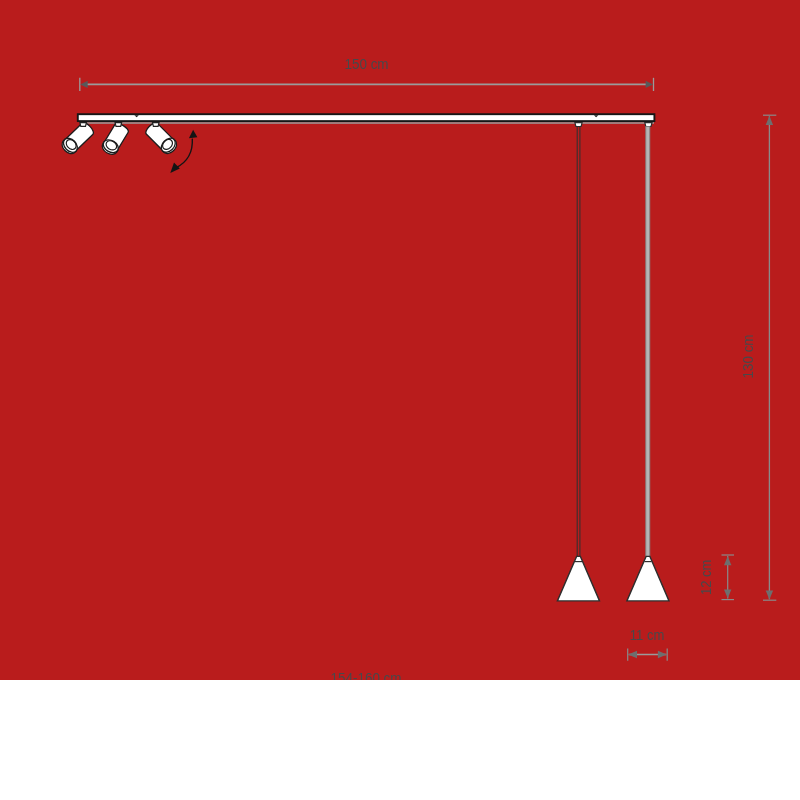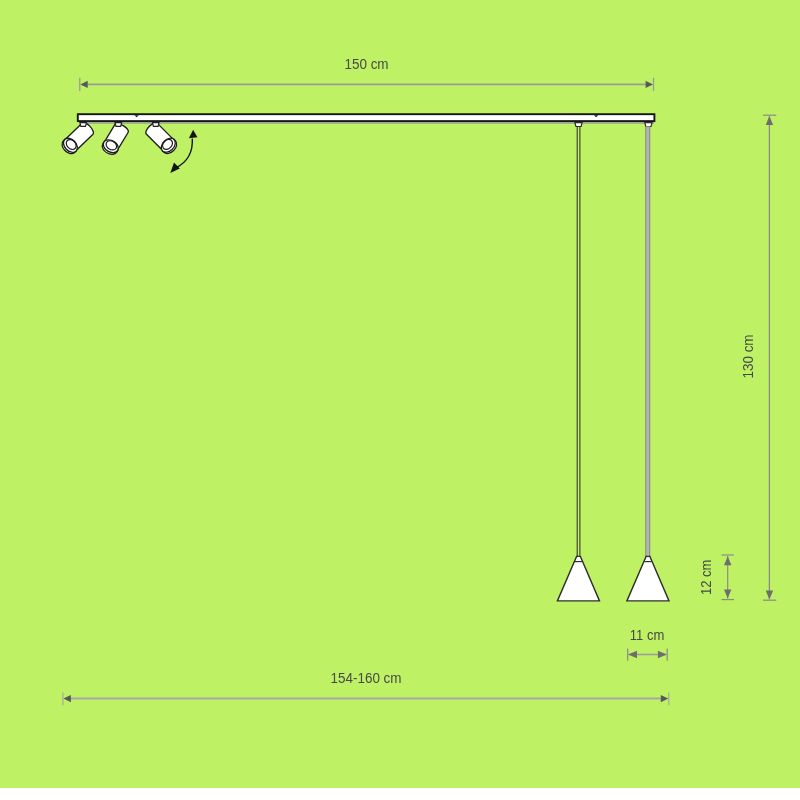--- a/index.html
+++ b/index.html
@@ -1,16 +1,16 @@
 <!DOCTYPE html>
 <html><head>
 <meta charset="utf-8">
 <style>
   html,body{margin:0;padding:0;background:#ffffff;}
-  .stage{position:relative;width:800px;height:788px;background:#bef264;overflow:hidden;}
+  .stage{position:relative;width:800px;height:680px;background:#b91c1c;overflow:hidden;}
   text{font-family:"Liberation Sans",sans-serif;fill:#48484a;opacity:0.999;}
 </style>
 </head>
 <body>
 <div class="stage">
 <svg style="filter:opacity(0.999)" width="800" height="800" viewBox="0 0 800 800" xmlns="http://www.w3.org/2000/svg">
 
   <g>
     <text x="0" y="0" transform="translate(366.5,68.6) scale(0.87,1)" font-size="15.5" text-anchor="middle">150 cm</text>
     <line x1="79.8" y1="77.8" x2="79.8" y2="91" stroke="#9b9b9b" stroke-width="1.3"></line>

